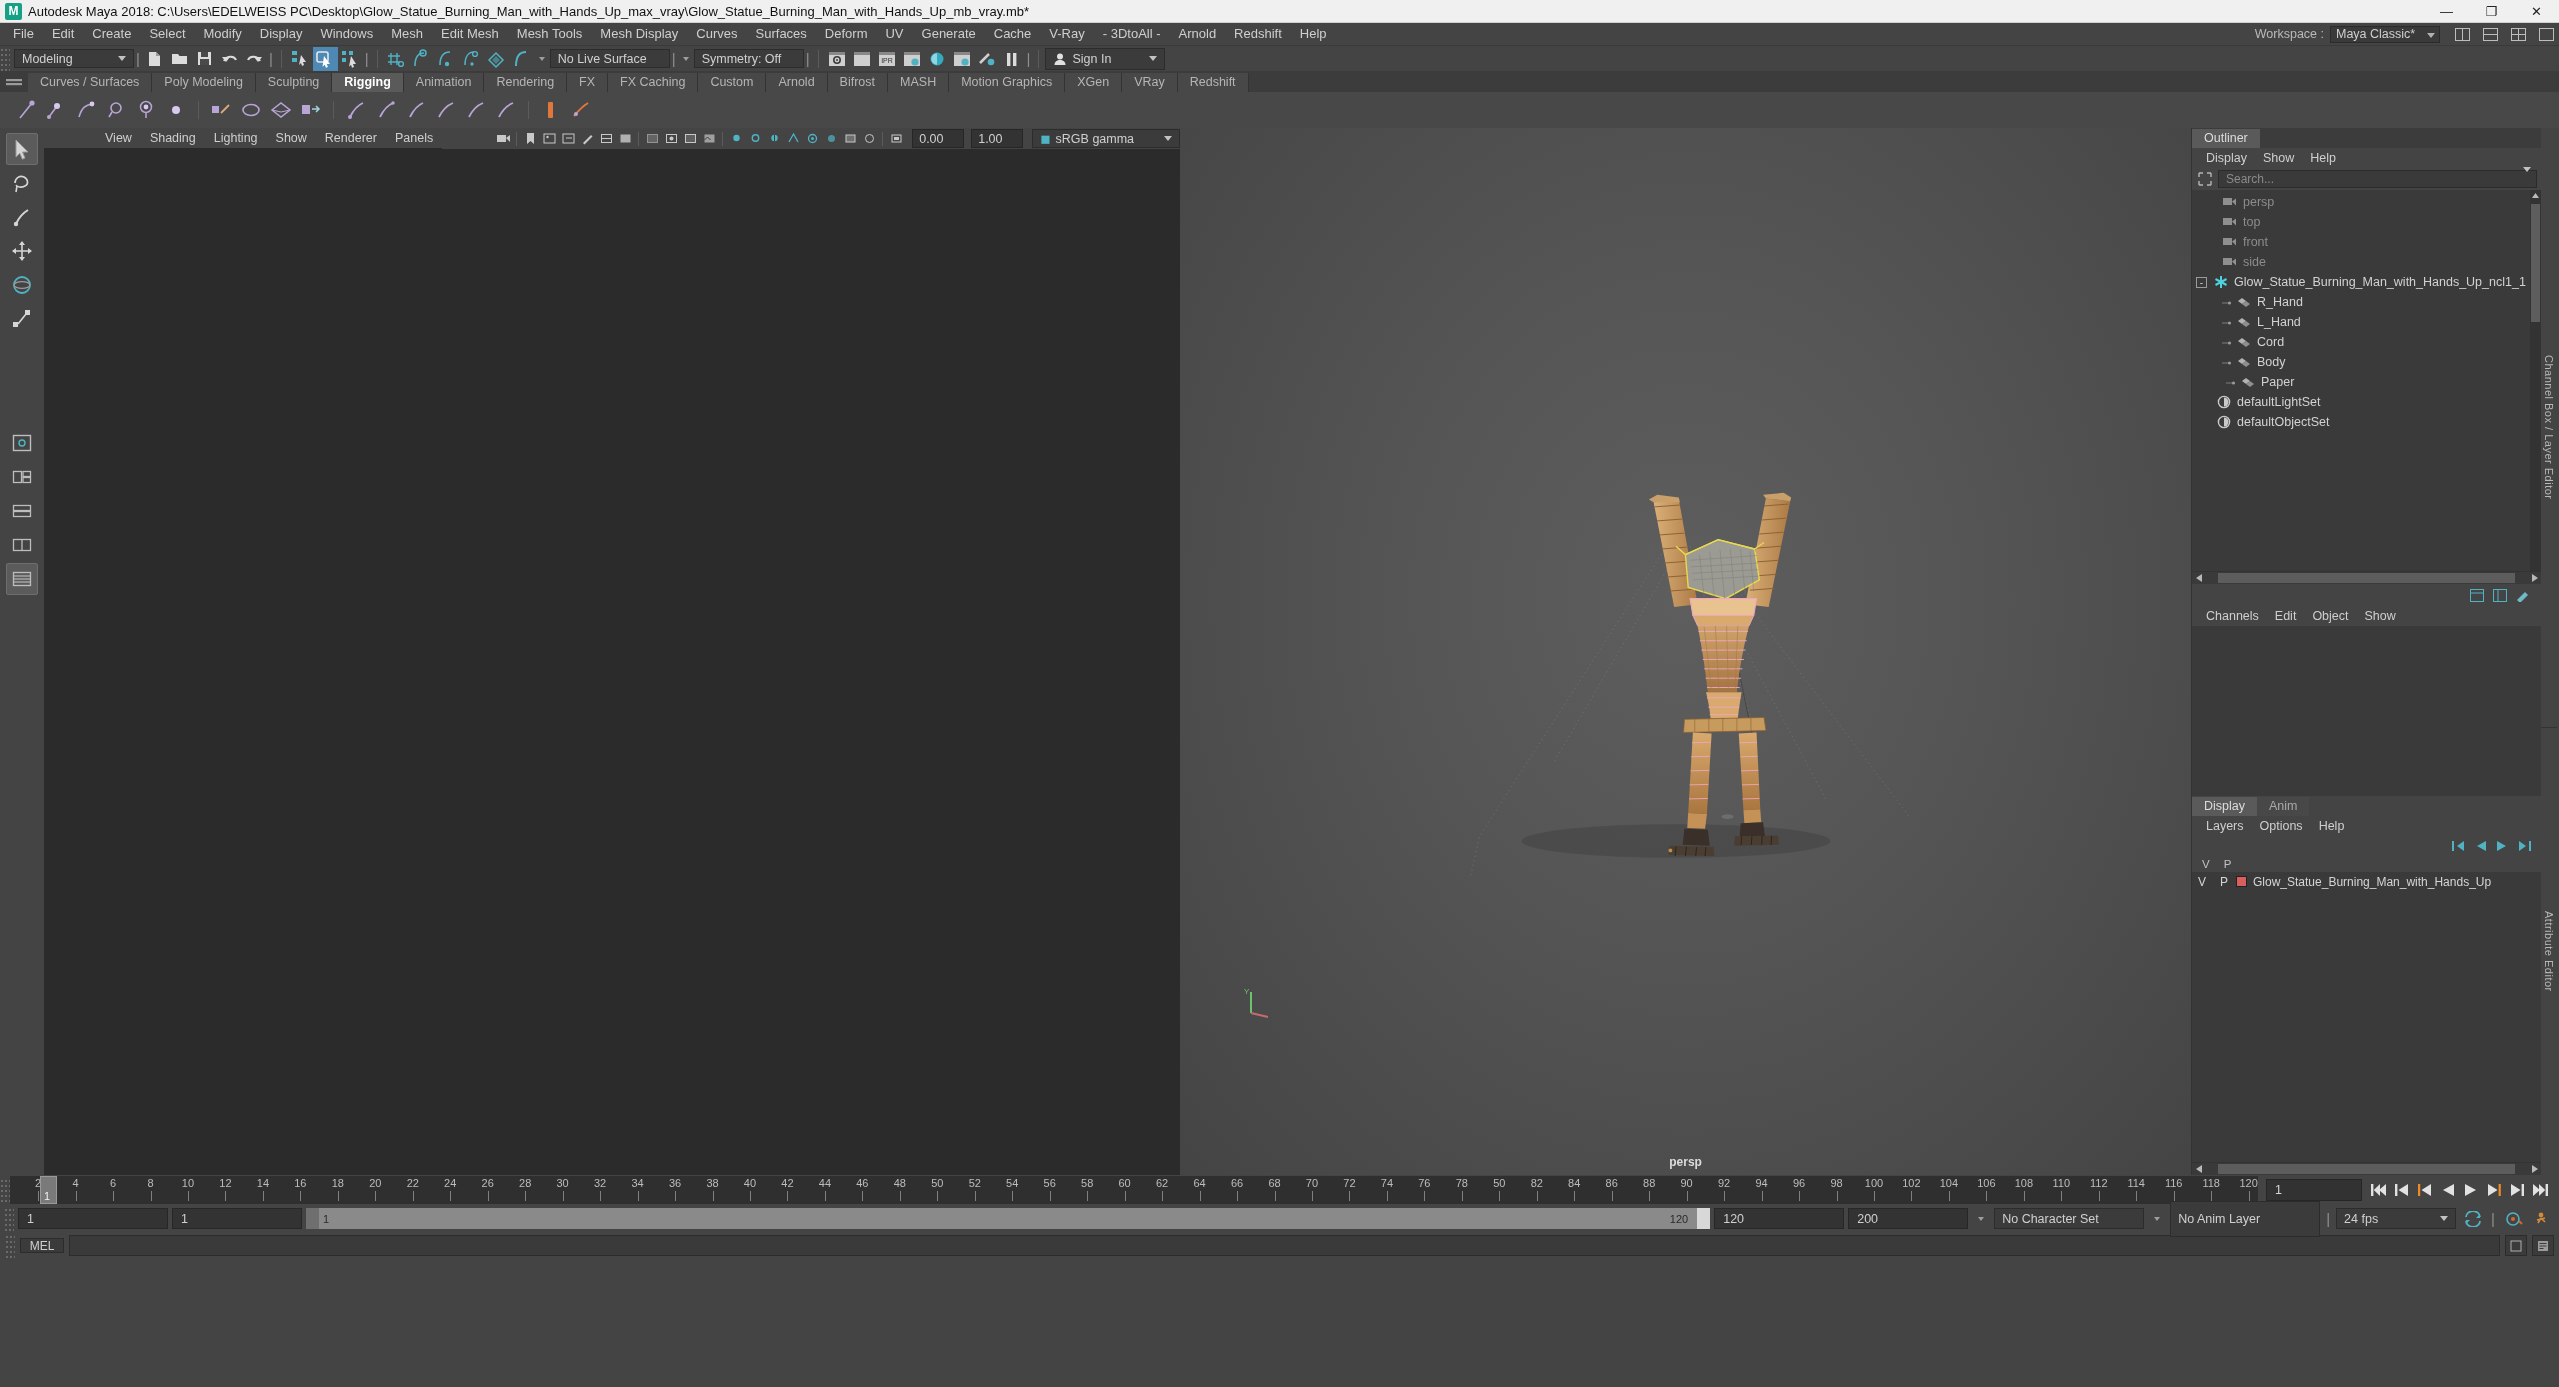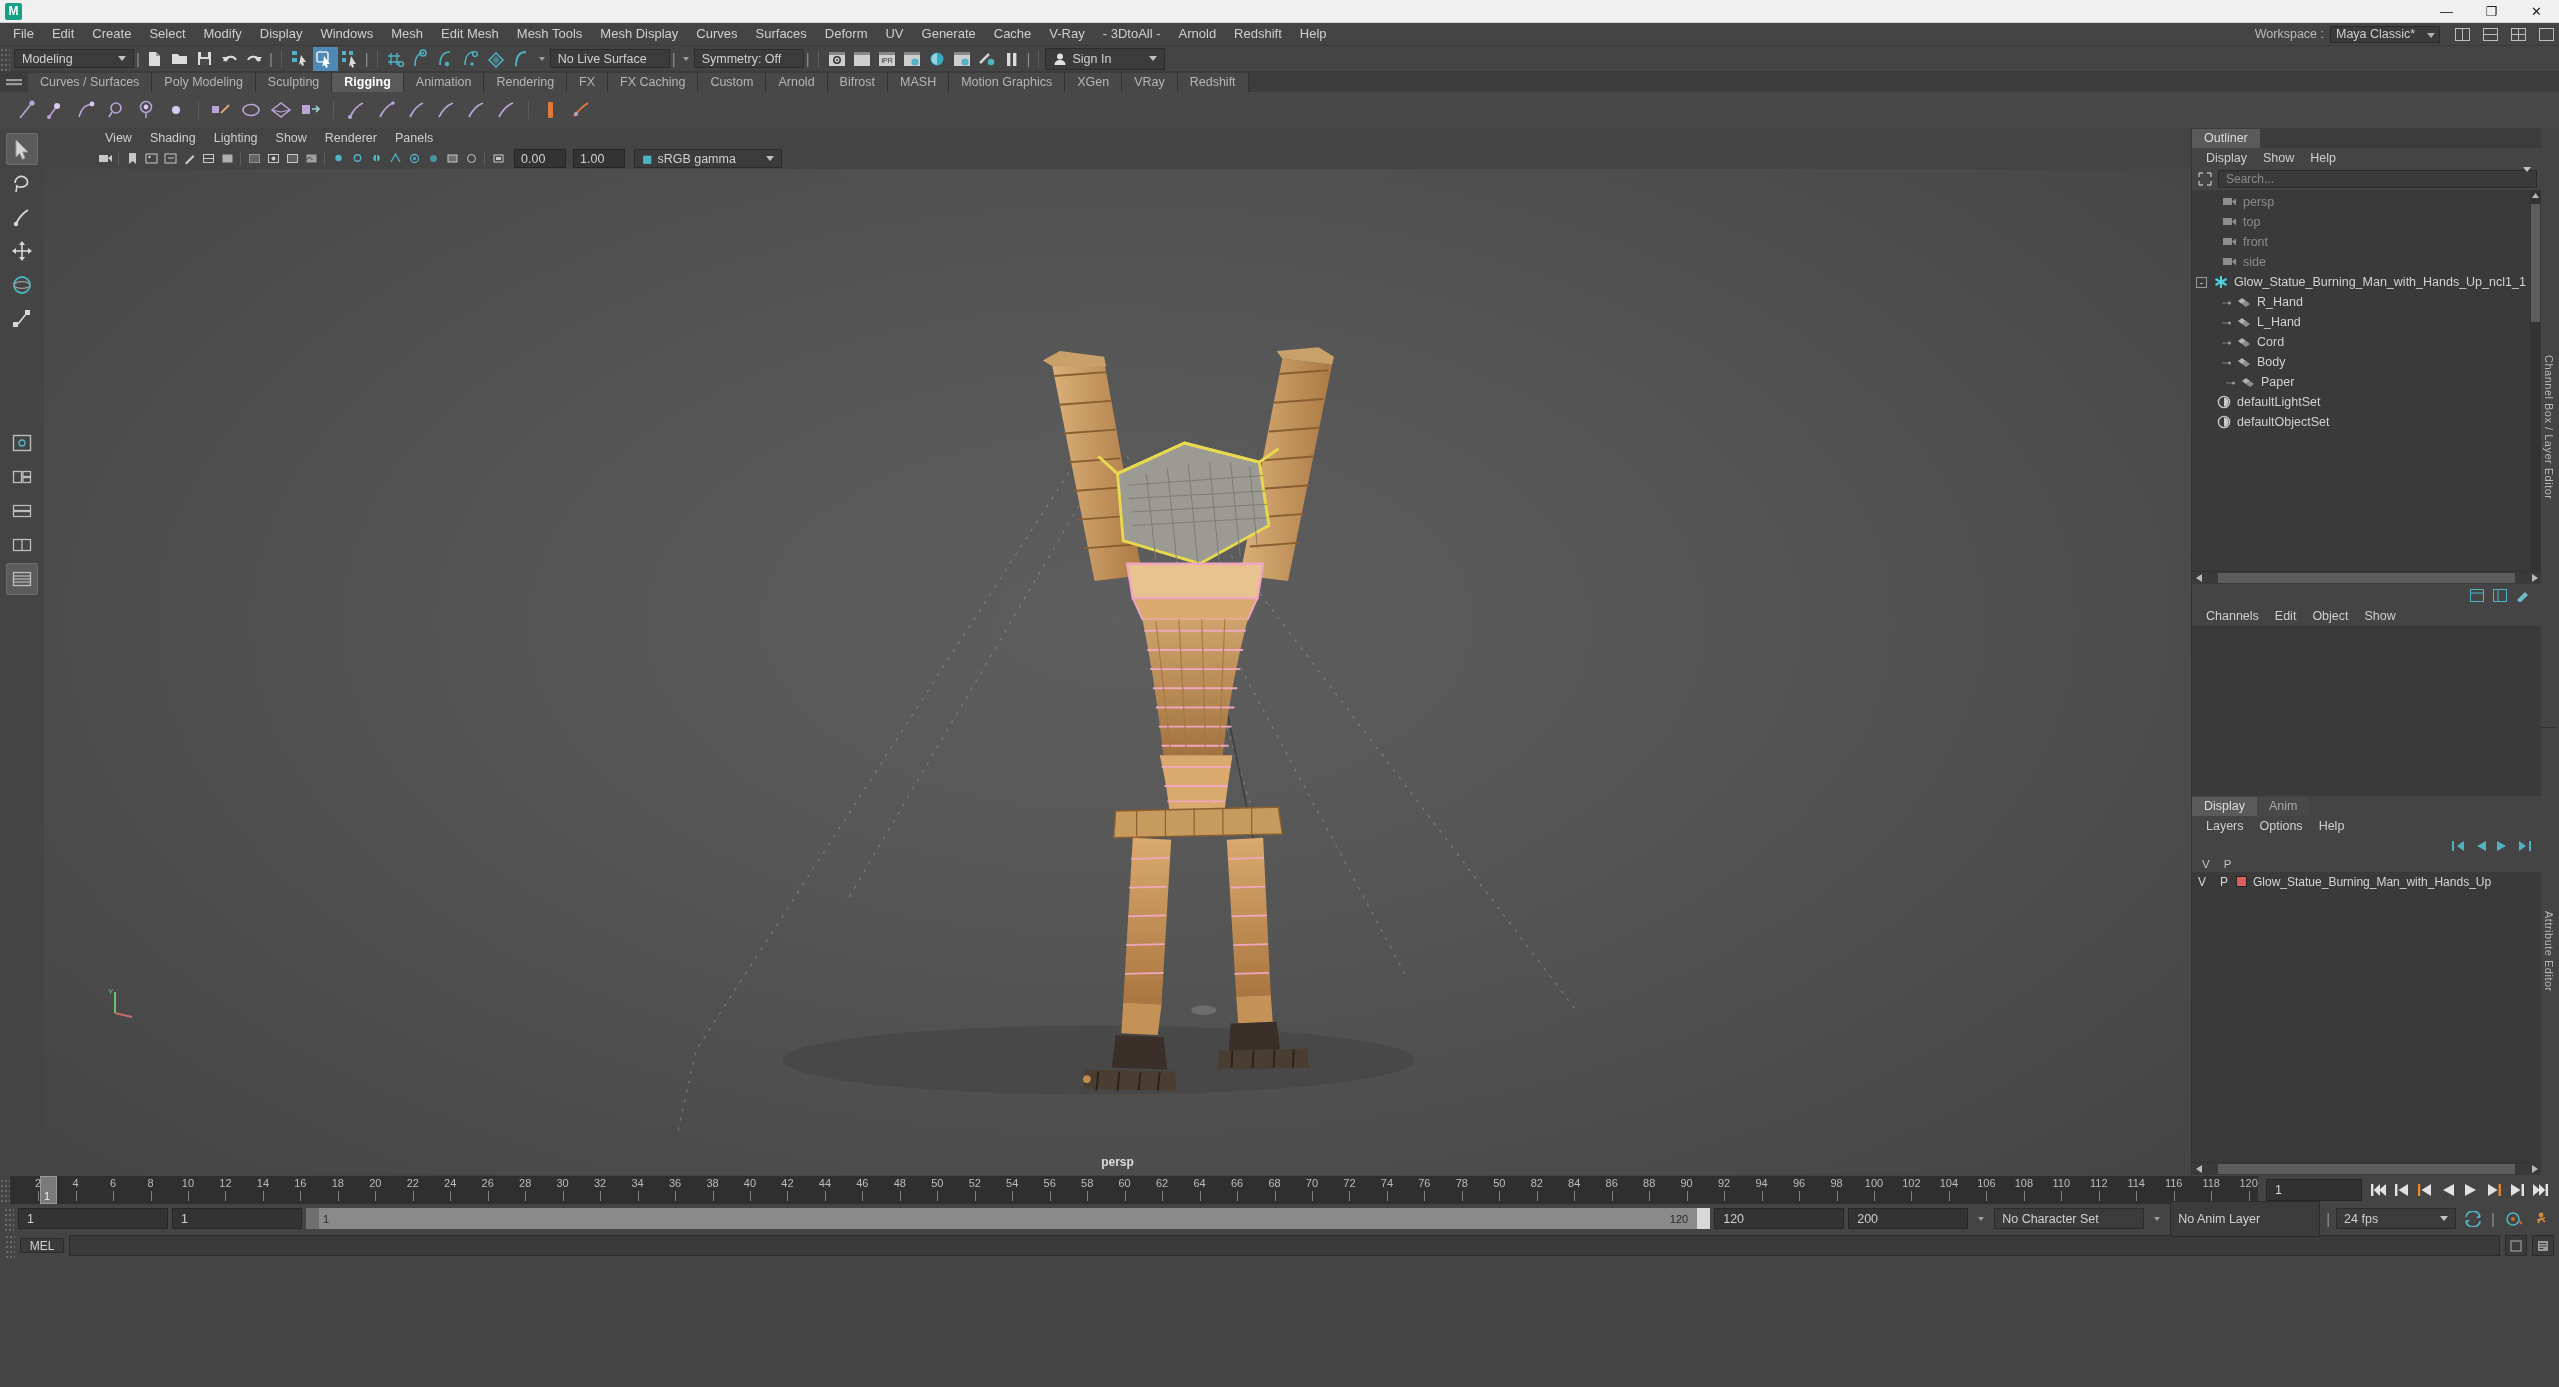--- a/index.html
+++ b/index.html
@@ -51,21 +51,21 @@
   .shelficon{width:28px;height:30px;display:flex;align-items:center;justify-content:center;}
 
   
   #main{display:flex;height:1047px;background:#3f3f3f;}
   #toolbox{width:44px;background:#444;display:flex;flex-direction:column;align-items:center;padding-top:4px;}
   .tbtn{width:32px;height:32px;margin:1px 0;display:flex;align-items:center;justify-content:center;
       border:1px solid transparent;border-radius:2px;}
   .tbtn.on{background:#5b5b5b;border-color:#6e6e6e;}
 
   
-  #viewwrap{flex:1;display:flex;flex-direction:column;background:#2b2b2b;text-align:center;}
+  #viewwrap{flex:1;display:flex;flex-direction:row;background:#2b2b2b;text-align:center;}
   #vpmenu{height:20px;background:#444;display:flex;align-items:center;padding-left:52px;}
   #vpmenu .vi{padding:0 9px;font-size:12.5px;color:#cfcfcf;line-height:20px;}
   #vptools{height:21px;background:#444;display:flex;align-items:center;gap:1px;padding-left:52px;}
   .vticon{width:18px;height:17px;display:flex;align-items:center;justify-content:center;}
   .vticon svg,.ibtn svg,.tbtn svg,.shelficon svg{display:block;}
   #viewport{flex:1;position:relative;overflow:hidden;
       background:radial-gradient(ellipse 70% 80% at 50% 45%, #5e5e5e 0%, #555555 40%, #4b4b4b 75%, #444444 100%);}
   #persp-label{position:absolute;left:50%;transform:translateX(-50%);bottom:6px;font-size:12px;color:#dcdcdc;font-weight:bold;}
   #axis{position:absolute;left:62px;bottom:150px;}
 
@@ -129,20 +129,21 @@
   #cmdinput{flex:1;height:21px;background:#3a3a3a;border:1px solid #2c2c2c;}
   #resultline{flex:2.2;height:21px;background:#3a3a3a;border:1px solid #2c2c2c;display:flex;align-items:center;
       padding-left:8px;font-size:12px;color:#c6c6c6;overflow:hidden;white-space:nowrap;}
   .gobtn{width:22px;height:21px;background:#3b3b3b;border:1px solid #2c2c2c;display:flex;align-items:center;justify-content:center;}
 </style>
 </head>
 <body>
 
 <div id="titlebar">
   <div class="mlogo">M</div>
+  <div class="ttxt">Autodesk Maya 2018: C:\Users\EDELWEISS PC\Desktop\Glow_Statue_Burning_Man_with_Hands_Up_max_vray\Glow_Statue_Burning_Man_with_Hands_Up_mb_vray.mb*</div>
   <div class="wbtns">
     <div class="wbtn">—</div>
     <div class="wbtn">❐</div>
     <div class="wbtn close">✕</div>
   </div>
 </div>
 
 <div id="menubar">
   <div class="mi">File</div>
   <div class="mi">Edit</div>

